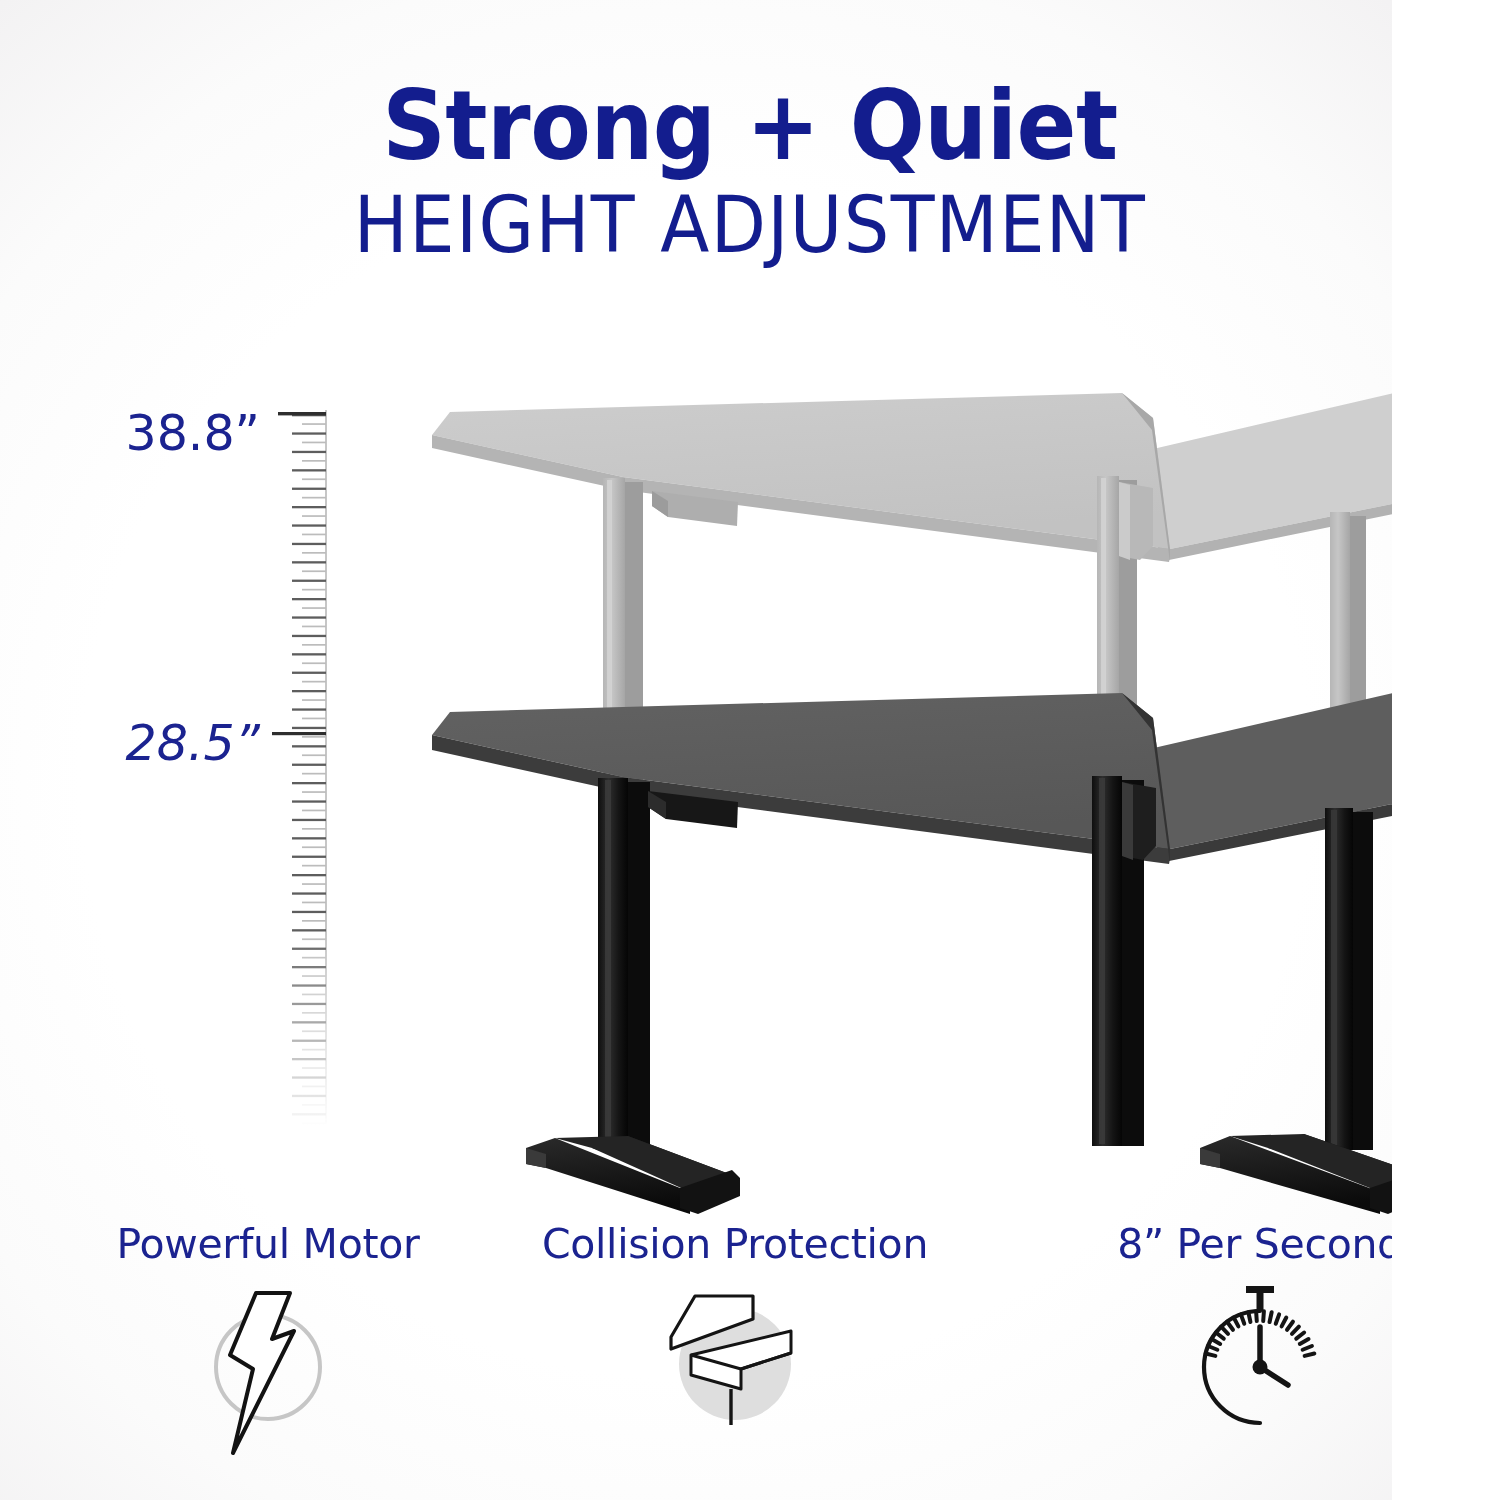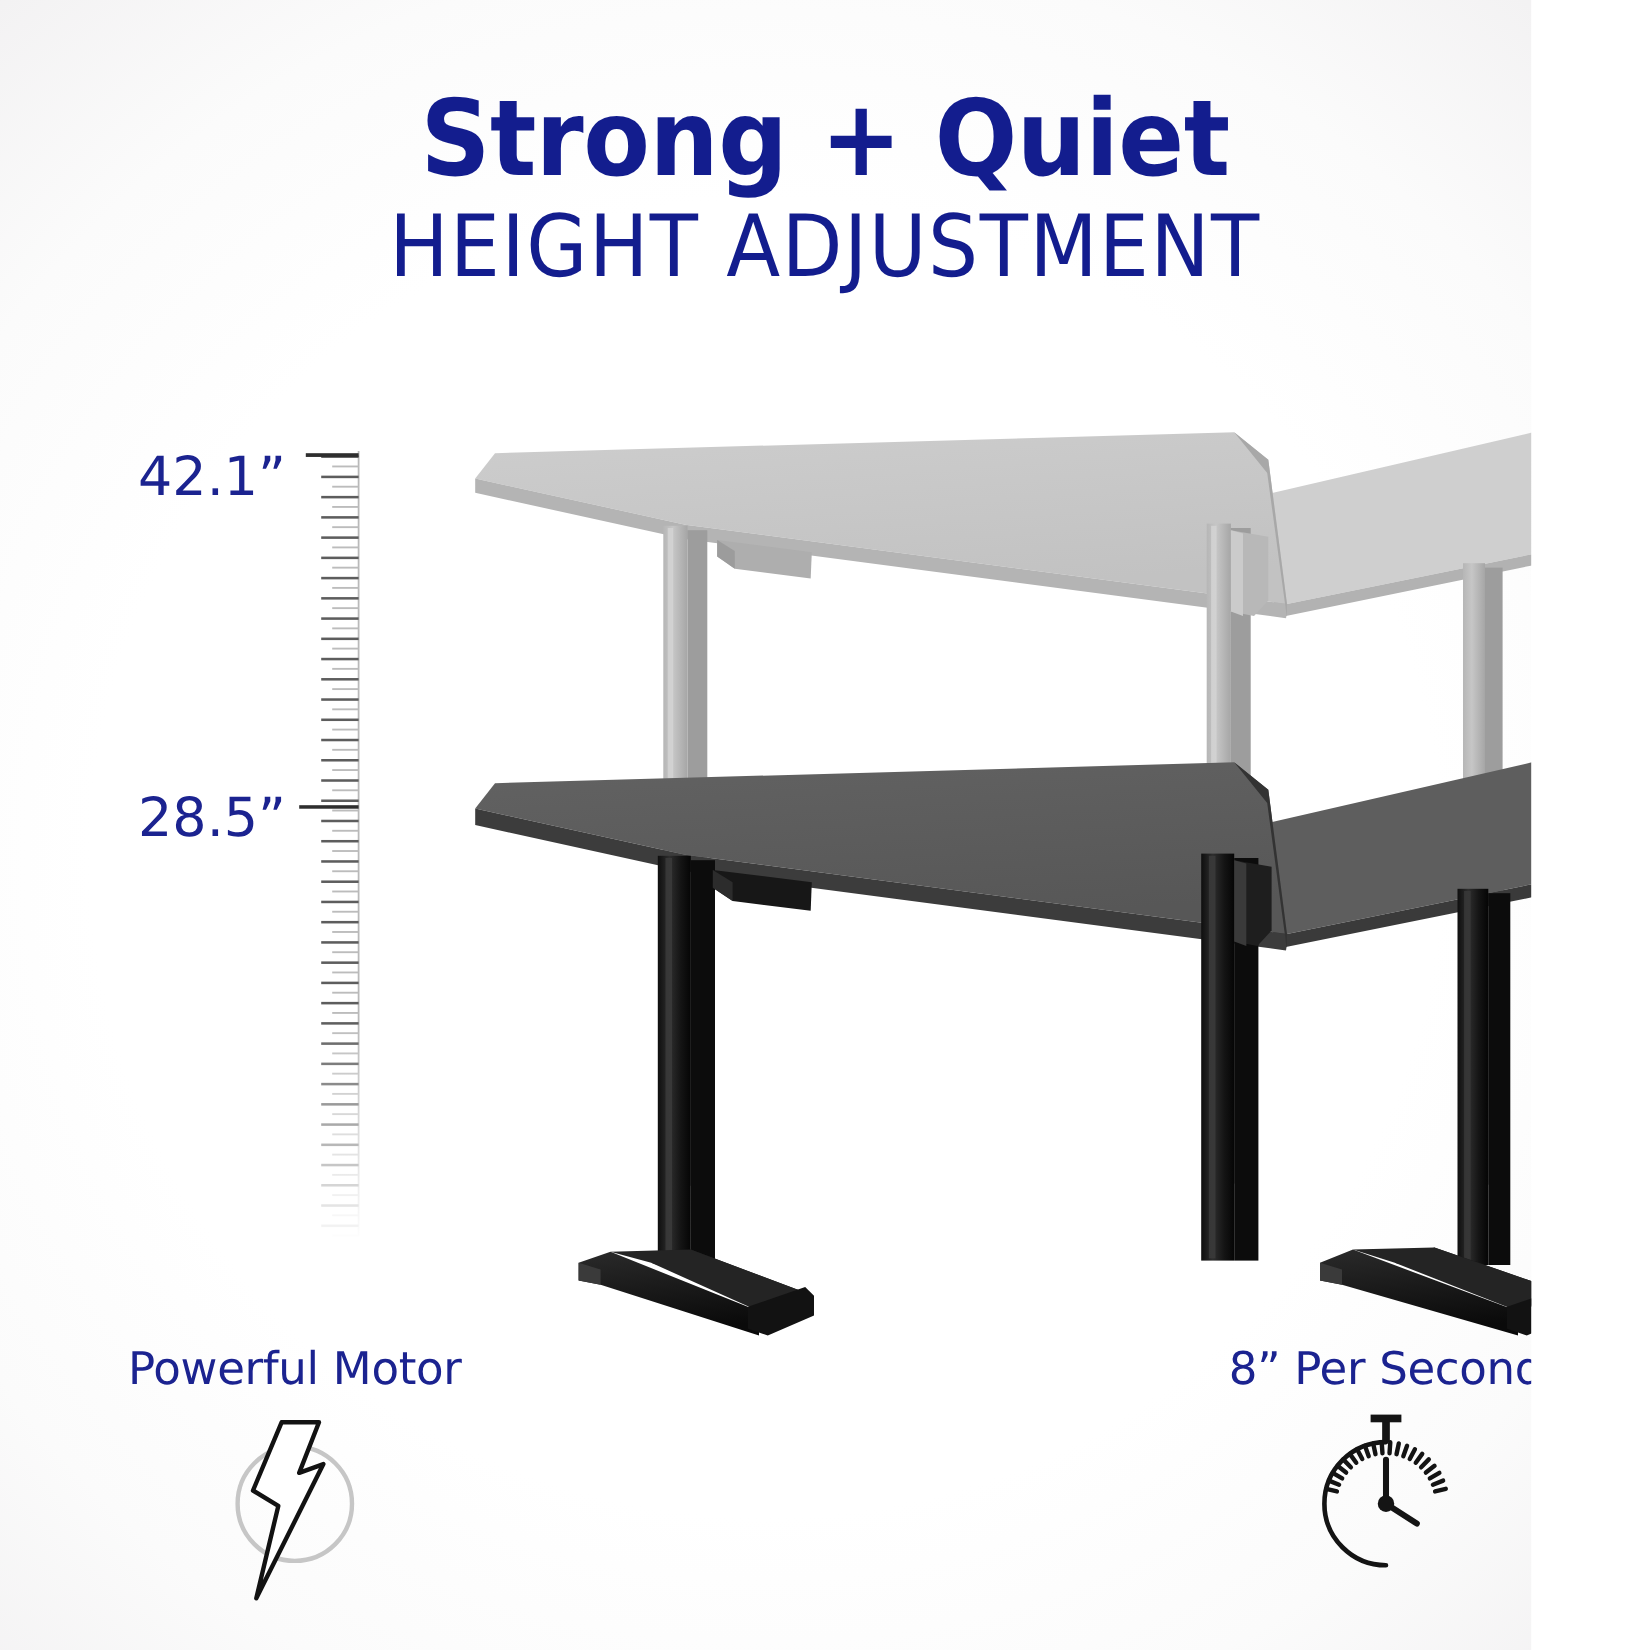--- a/index.html
+++ b/index.html
@@ -60,21 +60,21 @@
     color: #1b2390;
     font-size: 49px;
     font-family: "DejaVu Sans", sans-serif;
     font-weight: normal;
     letter-spacing: 0px;
     text-align: right;
     width: 160px;
     user-select: none;
   }
   #measure-top  { left: 100px; top: 405px; }
-  #measure-bot  { left: 100px; top: 715px; }
+  #measure-bot  { left: 100px; top: 715px; font-style: italic; }
 
   
   #ruler {
     position: absolute;
     left: 266px;
     top: 410px;
     width: 62px;
     height: 720px;
   }
 
@@ -119,21 +119,21 @@
 </head>
 <body>
 
 <div id="page">
 
   <div class="headline-block">
     <span class="title-main">Strong + Quiet</span>
     <span class="title-sub">HEIGHT ADJUSTMENT</span>
   </div>
 
-  <div class="measure-label" id="measure-top">42.1”</div>
+  <div class="measure-label" id="measure-top">38.8”</div>
   <div class="measure-label" id="measure-bot">28.5”</div>
 
   <svg id="ruler" viewBox="0 0 62 720" preserveAspectRatio="none">
     <defs>
       <linearGradient id="rulerFade" x1="0" y1="0" x2="0" y2="1">
         <stop offset="0%" stop-color="#ffffff" stop-opacity="1"></stop>
         <stop offset="72%" stop-color="#ffffff" stop-opacity="1"></stop>
         <stop offset="100%" stop-color="#ffffff" stop-opacity="0"></stop>
       </linearGradient>
       <mask id="fadeMask">
@@ -358,20 +358,33 @@
   </svg>
 
   <div class="feature" id="feature-0">
     <span class="feature-label">Powerful Motor</span>
     <svg class="feature-icon" viewBox="0 0 200 190">
       <circle cx="100" cy="88" r="52" fill="none" stroke="#c6c6c6" stroke-width="4"></circle>
       <path d="M 88,14 L 122,14 L 104,60 L 126,52 L 65,174 L 85,90 L 62,76 Z" fill="#ffffff" stroke="#121212" stroke-width="4" stroke-linejoin="round" stroke-linecap="round"></path>
     </svg>
   </div>
 
+  <div class="feature" id="feature-1">
+    <span class="feature-label">Collision Protection</span>
+    <svg class="feature-icon" viewBox="0 0 200 190">
+      <circle cx="100" cy="85" r="56" fill="#dedede"></circle>
+
+      <path d="M 60,17 L 118,17 L 118,40 L 36,70 L 36,58 Z" fill="#ffffff" stroke="#141414" stroke-width="3.2" stroke-linejoin="round"></path>
+
+      <path d="M 56,76 L 156,52 L 156,74 L 106,90 L 106,110 L 56,96 Z" fill="#ffffff" stroke="#141414" stroke-width="3" stroke-linejoin="round"></path>
+      <path d="M 56,76 L 106,90 L 156,74" fill="none" stroke="#141414" stroke-width="3" stroke-linejoin="round"></path>
+
+      <line x1="96" y1="110" x2="96" y2="146" stroke="#141414" stroke-width="3.4"></line>
+    </svg>
+  </div>
 
   <div class="feature" id="feature-2">
     <span class="feature-label">8” Per Second</span>
     <svg class="feature-icon" viewBox="0 0 200 190">
 
       <path d="M 100,32 A 56,56 0 1 0 100,144" fill="none" stroke="#141414" stroke-width="4.2" stroke-linecap="round"></path>
 
       <g id="clock-ticks">
           <line x1="55.37" y1="76.87" x2="45.66" y2="74.45" stroke="#141414" stroke-width="4" stroke-linecap="round"></line>
           <line x1="57.35" y1="70.77" x2="48.08" y2="67.02" stroke="#141414" stroke-width="4" stroke-linecap="round"></line>

